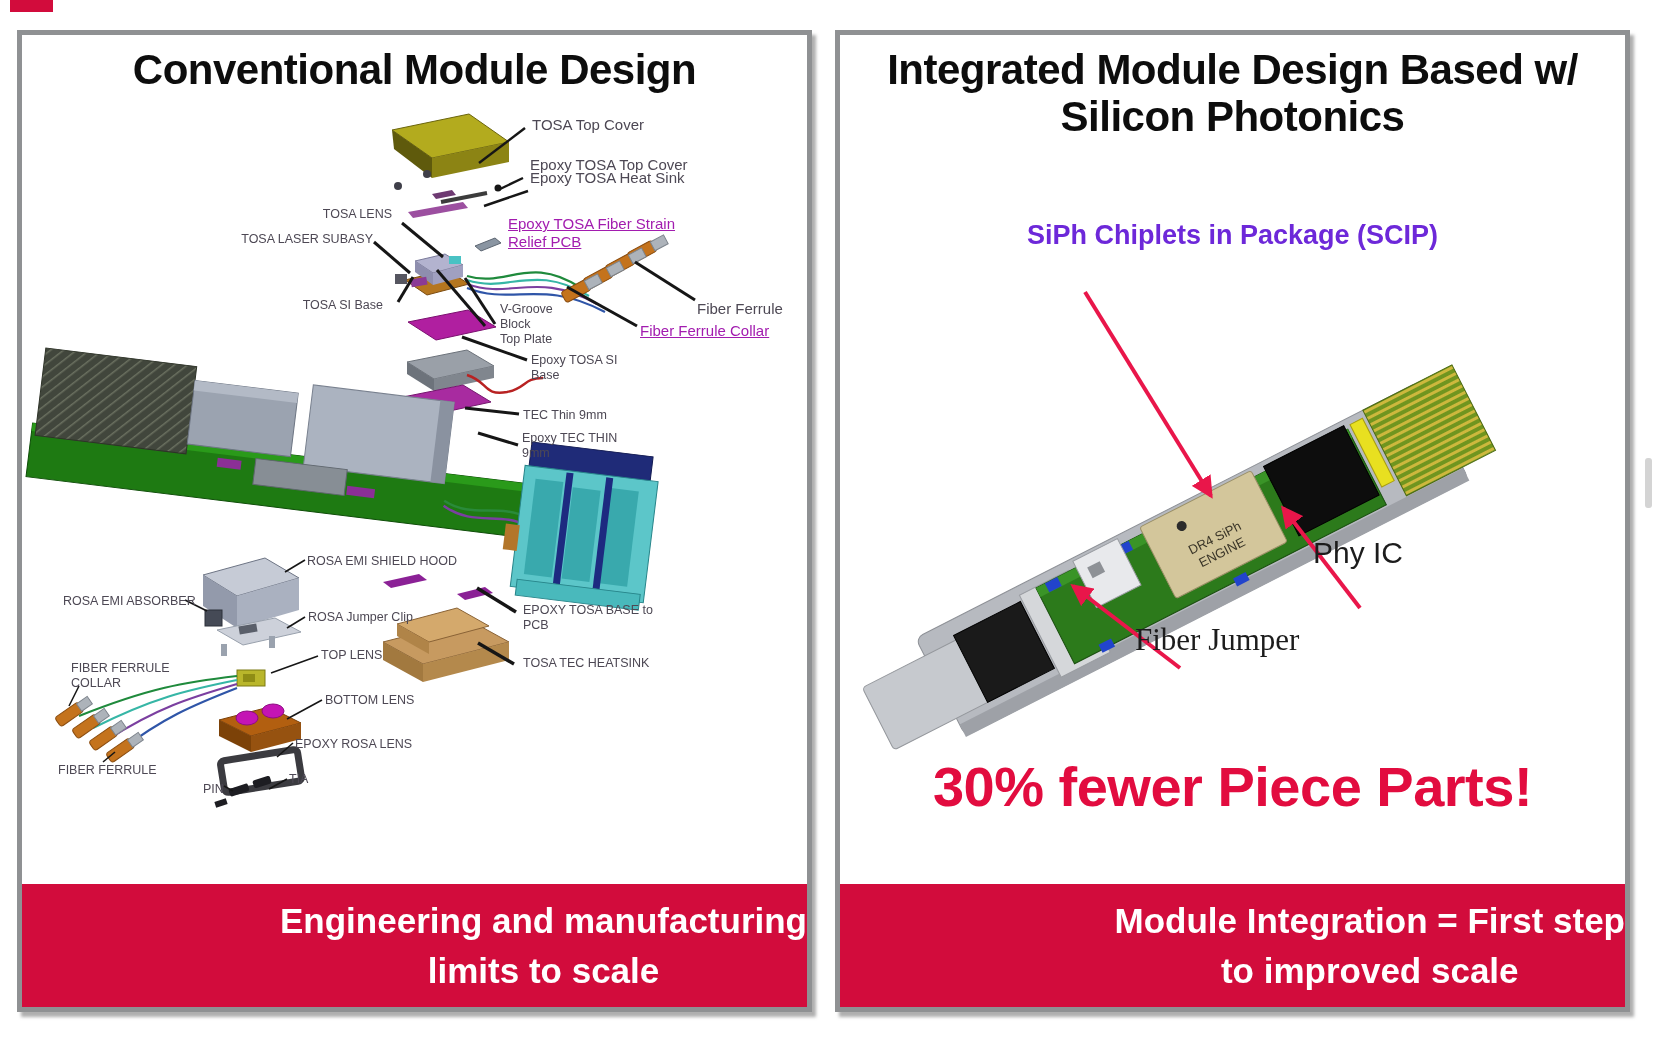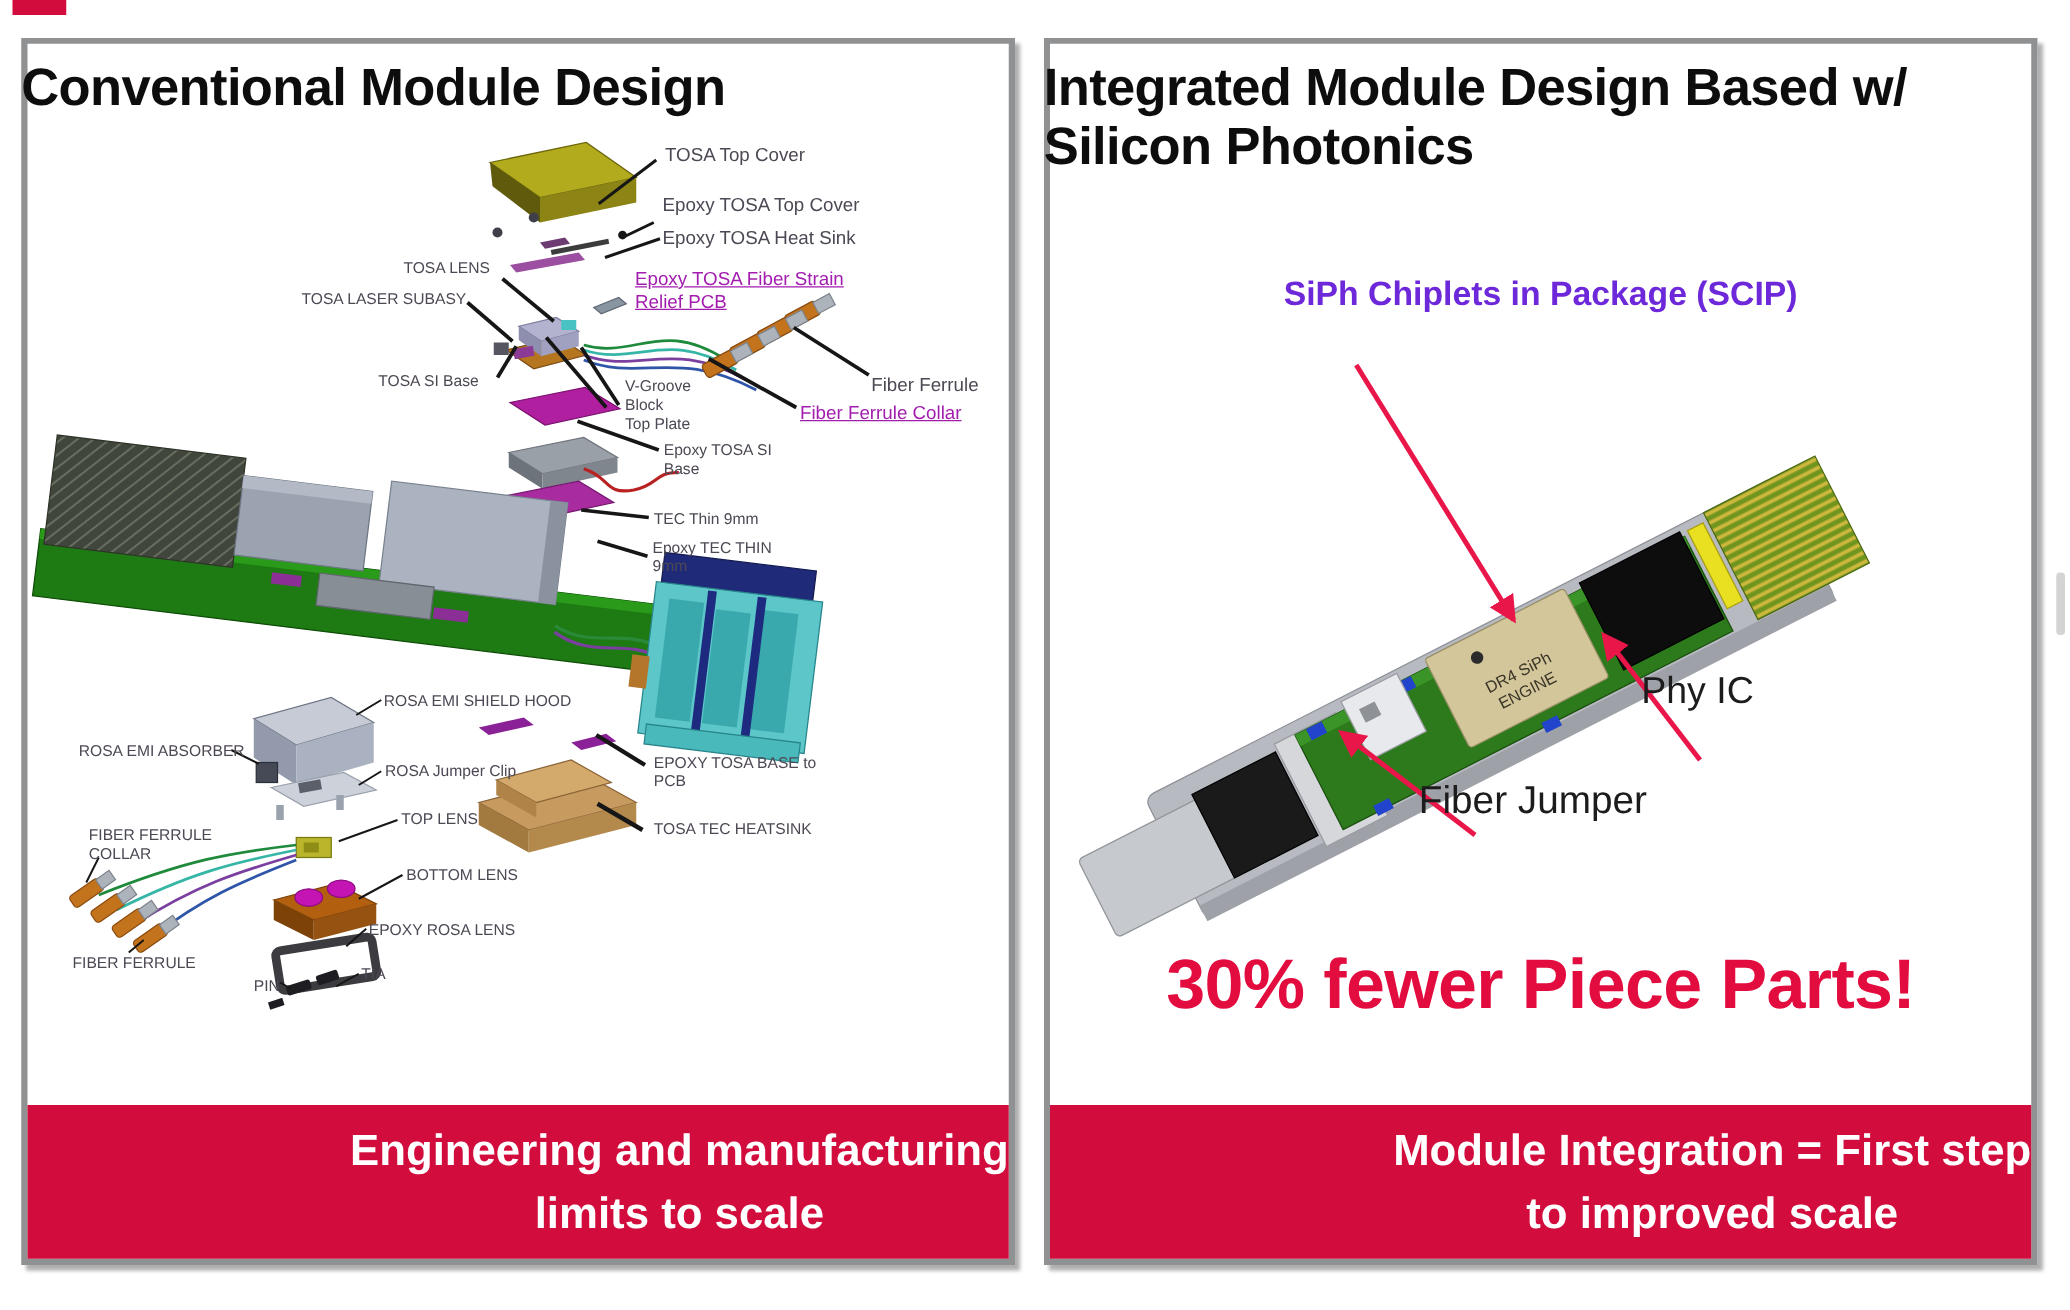--- a/index.html
+++ b/index.html
@@ -4,37 +4,37 @@
 <style>
   html,body{margin:0;padding:0;background:#ffffff;}
   .canvas{position:relative;width:1656px;height:1048px;background:#ffffff;overflow:hidden;
           font-family:"Liberation Sans", sans-serif;}
   .pre{white-space:pre-line;}
   .red-fragment{position:absolute;left:10px;top:0;width:43px;height:12px;background:#d20c3c;}
   .panel{position:absolute;top:30px;width:795px;height:982px;background:#ffffff;
          box-shadow:inset 0 0 0 5px #8f9193, 4px 5px 3px rgba(110,110,110,.55);}
   .panel.left{left:17px;}
   .panel.right{left:835px;}
-  .panel h1{margin:0;position:absolute;left:0;right:0;top:16px;text-align:left;
+  .panel h1{margin:0;position:absolute;left:0;right:0;top:16px;text-align:center;
             font-size:42px;line-height:1.12;font-weight:bold;color:#0d0d0d;letter-spacing:-0.5px;}
   .diagram{position:absolute;inset:0;border-radius:18px;}
   .dia-svg{position:absolute;left:0;top:0;}
   .lbl{position:absolute;color:#4d4854;line-height:1.18;}
   .lbl-lg{font-size:15px;}
   .lbl-sm{font-size:12.5px;}
   .lbl.right{text-align:right;}
   .lbl.purple{color:#a21caf;text-decoration:underline;}
   .banner{position:absolute;left:5px;right:5px;bottom:5px;height:123px;background:#d20c3c;
           display:flex;align-items:center;justify-content:flex-end;}
   .banner-text{color:#ffffff;font-weight:bold;font-size:35px;line-height:1.42;text-align:center;}
   .scip{position:absolute;left:0;right:0;top:190px;text-align:center;font-size:27px;
         font-weight:bold;color:#6d28d9;}
   .mod-lbl{position:absolute;color:#1c1c1c;}
   .phy{left:478px;top:506px;font-size:30px;text-align:center;}
-  .jumper{left:300px;top:592px;font-size:31px;}
+  .jumper{left:300px;top:592px;font-size:31px;font-family:Liberation Serif, serif;}
   .highlight{position:absolute;left:0;right:0;top:724px;text-align:center;
              font-size:56px;font-weight:bold;color:#e20c3f;letter-spacing:-0.5px;}
   .scroll-thumb{position:absolute;left:1645px;top:458px;width:7px;height:50px;
                 background:#d4d4d4;border-radius:3px;}
 </style>
 </head>
 <body>
 
 <div class="canvas">
 
@@ -229,21 +229,21 @@
           <line x1="207" y1="756" x2="216" y2="761" stroke-width="1.6"></line>
           <line x1="270" y1="749" x2="252" y2="759" stroke-width="1.6"></line>
           <line x1="460" y1="558" x2="499" y2="582" stroke-width="3.5"></line>
           <line x1="461" y1="613" x2="497" y2="634" stroke-width="3.5"></line>
         </g>
         <circle cx="481" cy="158" r="3.5" fill="#161616"></circle>
       </svg>
 
       <div class="lbl lbl-lg" style="left:515px;top:86px">TOSA Top Cover</div>
       <div class="lbl lbl-lg" style="left:513px;top:126px">Epoxy TOSA Top Cover</div>
-      <div class="lbl lbl-lg" style="left:513px;top:152px">Epoxy TOSA Heat Sink</div>
+      <div class="lbl lbl-lg" style="left:513px;top:139px">Epoxy TOSA Heat Sink</div>
       <div class="lbl lbl-sm right" style="left:255px;top:177px;width:120px">TOSA LENS</div>
       <div class="lbl lbl-sm right" style="left:200px;top:202px;width:156px">TOSA LASER SUBASY</div>
       <div class="lbl lbl-lg purple pre" style="left:491px;top:185px">Epoxy TOSA Fiber Strain
 Relief PCB</div>
       <div class="lbl lbl-sm right" style="left:258px;top:268px;width:108px">TOSA SI Base</div>
       <div class="lbl lbl-sm pre" style="left:483px;top:272px">V-Groove
 Block
 Top Plate</div>
       <div class="lbl lbl-lg" style="left:680px;top:270px">Fiber Ferrule</div>
       <div class="lbl lbl-lg purple" style="left:623px;top:292px">Fiber Ferrule Collar</div>

